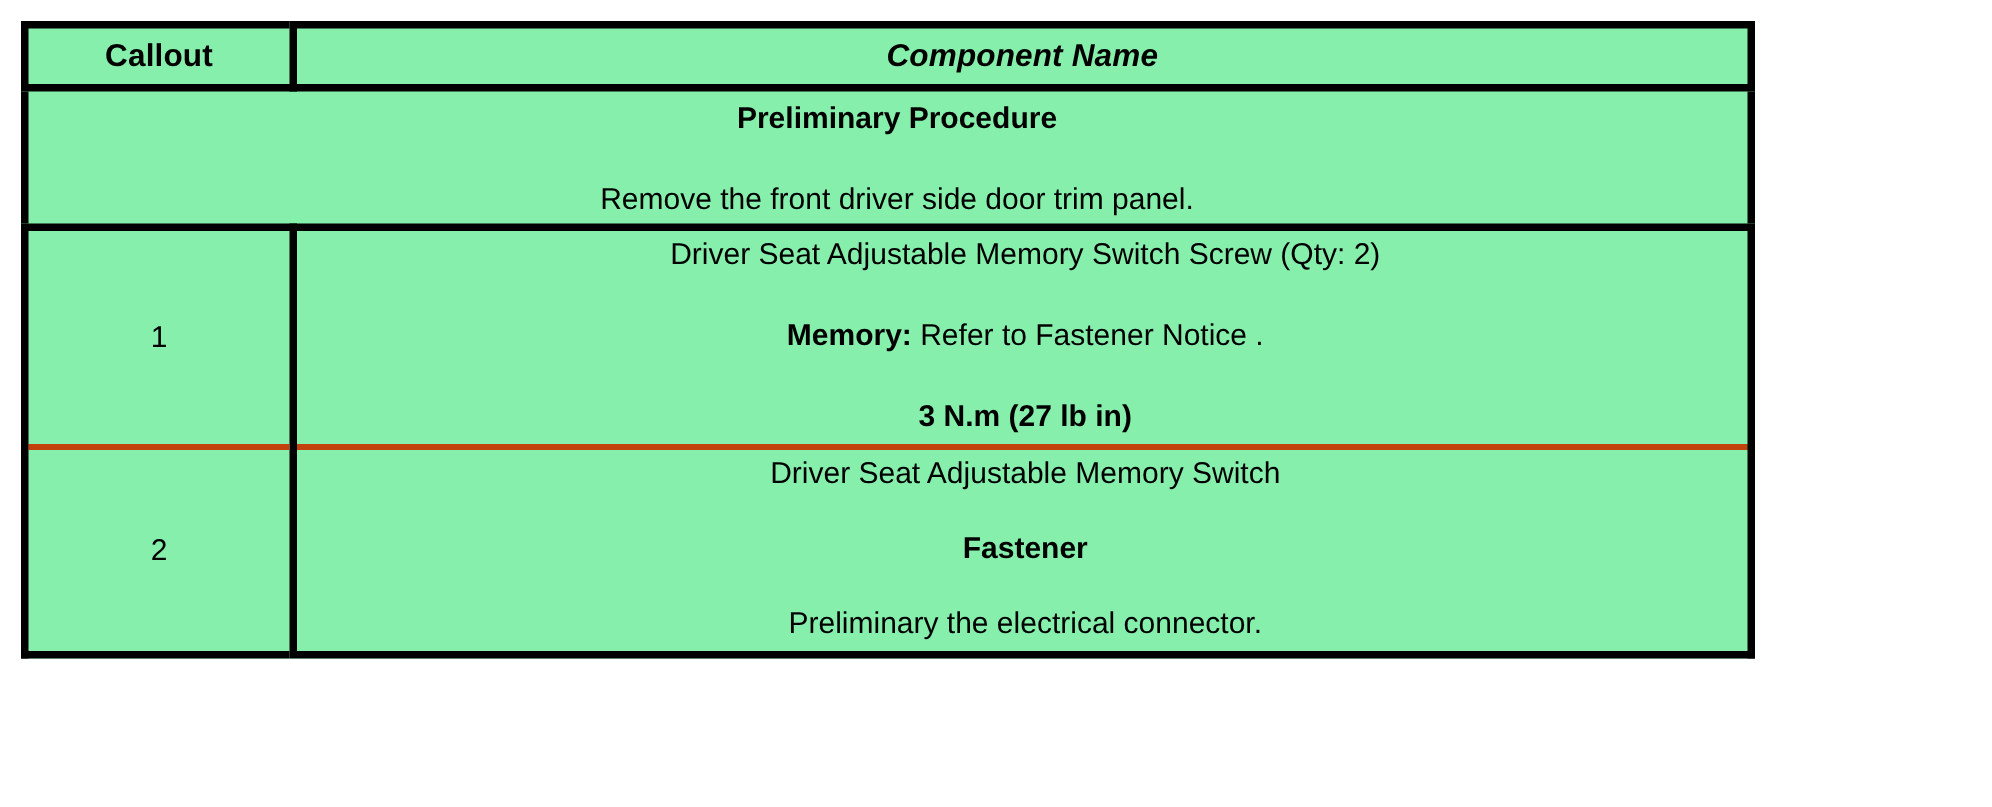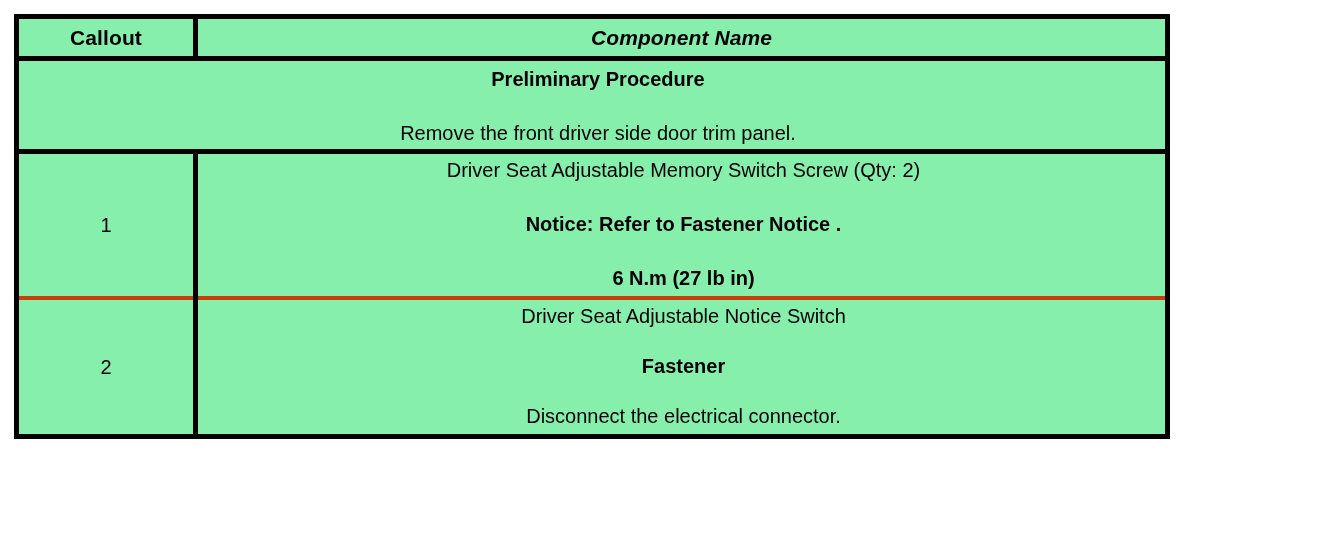--- a/index.html
+++ b/index.html
@@ -89,21 +89,21 @@
   .line {
     font-size: 20px;
     line-height: 1.0;
     white-space: pre-wrap;
   }
   .line.bold { font-weight: bold; }
   .spacer { height: 34px; }
   .spacer-sm { height: 30px; }
 
   .inline-bold { font-weight: bold; }
-  .inline-reg  { font-weight: bold; }
+  .inline-reg  { font-weight: normal; }
 </style>
 </head>
 <body>
 
 <div class="sheet">
 
   <table class="service-table">
     <colgroup>
       <col class="col-callout">
       <col class="col-name">
@@ -124,33 +124,33 @@
           <div class="spacer"></div>
           <div class="line">Remove the front driver side door trim panel.</div>
         </td>
       </tr>
 
       <tr class="callout-row row-divider">
         <td class="cell-callout">1</td>
         <td class="cell-name">
           <div class="line">Driver Seat Adjustable Memory Switch Screw (Qty: 2)</div>
           <div class="spacer"></div>
-          <div class="line"><span class="inline-bold">Notice:</span><span class="inline-reg"> Refer to Fastener Notice .</span></div>
+          <div class="line"><span class="inline-bold">Memory:</span><span class="inline-reg"> Refer to Fastener Notice .</span></div>
           <div class="spacer"></div>
-          <div class="line bold">6 N.m (27 lb in)</div>
+          <div class="line bold">3 N.m (27 lb in)</div>
         </td>
       </tr>
 
       <tr class="callout-row">
         <td class="cell-callout">2</td>
         <td class="cell-name">
-          <div class="line">Driver Seat Adjustable Notice Switch</div>
+          <div class="line">Driver Seat Adjustable Memory Switch</div>
           <div class="spacer-sm"></div>
           <div class="line bold">Fastener</div>
           <div class="spacer-sm"></div>
-          <div class="line">Disconnect the electrical connector.</div>
+          <div class="line">Preliminary the electrical connector.</div>
         </td>
       </tr>
 
     </tbody>
   </table>
 
 </div>
 
 </body></html>

